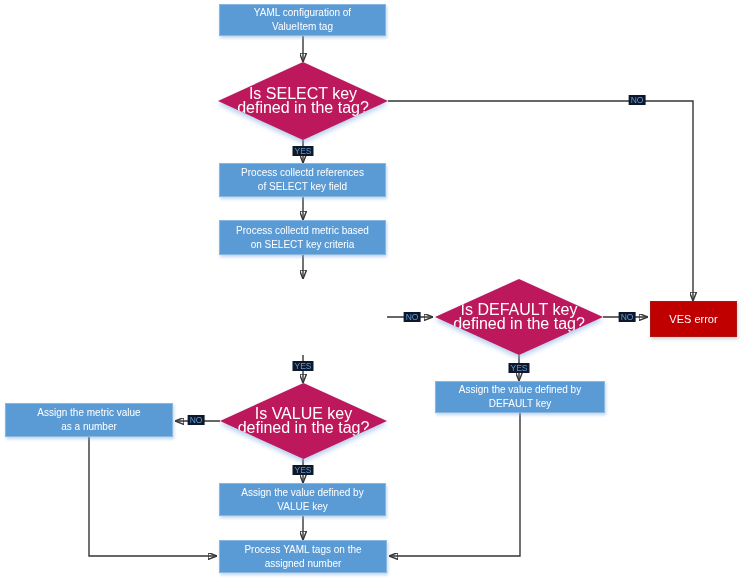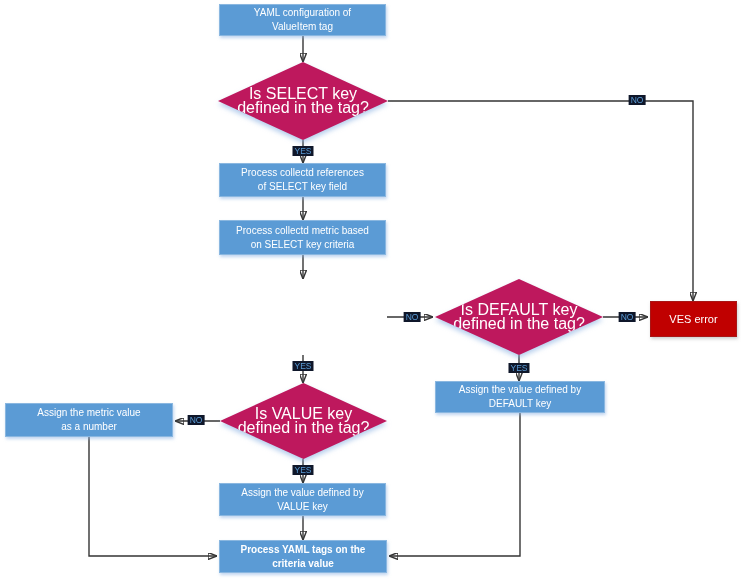--- a/index.html
+++ b/index.html
@@ -61,21 +61,21 @@
   #n-is-select      { left: 218px; top: 62px;  width: 170px; height: 78px; }
   #n-process-refs   { left: 219px; top: 163px; width: 167px; height: 34px; }
   #n-select-metric  { left: 219px; top: 220px; width: 167px; height: 35px; }
   #n-is-metric      { left: 220px; top: 279px; width: 167px; height: 76px; }
   #n-is-default     { left: 435px; top: 279px; width: 168px; height: 76px; }
   #n-ves-error      { left: 650px; top: 301px; width: 87px;  height: 36px; }
   #n-assign-default { left: 435px; top: 381px; width: 170px; height: 32px; }
   #n-is-value       { left: 220px; top: 383px; width: 167px; height: 76px; }
   #n-assign-metric  { left: 5px;   top: 403px; width: 168px; height: 34px; }
   #n-assign-value   { left: 219px; top: 483px; width: 167px; height: 33px; }
-  #n-process-yaml   { left: 219px; top: 540px; width: 168px; height: 33px; font-weight: bold; }
+  #n-process-yaml   { left: 219px; top: 540px; width: 168px; height: 33px; }
 
   
   #el-no-select  { left: 637px; top: 100px; }
   #el-yes-select { left: 303px; top: 151px; }
   #el-no-metric  { left: 412px; top: 317px; }
   #el-no-default { left: 627px; top: 317px; }
   #el-yes-metric { left: 303px; top: 366px; }
   #el-yes-default{ left: 519px; top: 368px; }
   #el-no-value   { left: 196px; top: 420px; }
   #el-yes-value  { left: 303px; top: 470px; }
@@ -136,21 +136,21 @@
     <span>as a number</span>
   </div>
 
   <div class="node process" id="n-assign-value">
     <span>Assign the value defined by</span>
     <span>VALUE key</span>
   </div>
 
   <div class="node process" id="n-process-yaml">
     <span>Process YAML tags on the</span>
-    <span>criteria value</span>
+    <span>assigned number</span>
   </div>
 
   <div class="dwrap" id="n-is-select">
     <div class="diamond">
       <span>Is SELECT key</span>
       <span>defined in the tag?</span>
     </div>
   </div>
 
 

